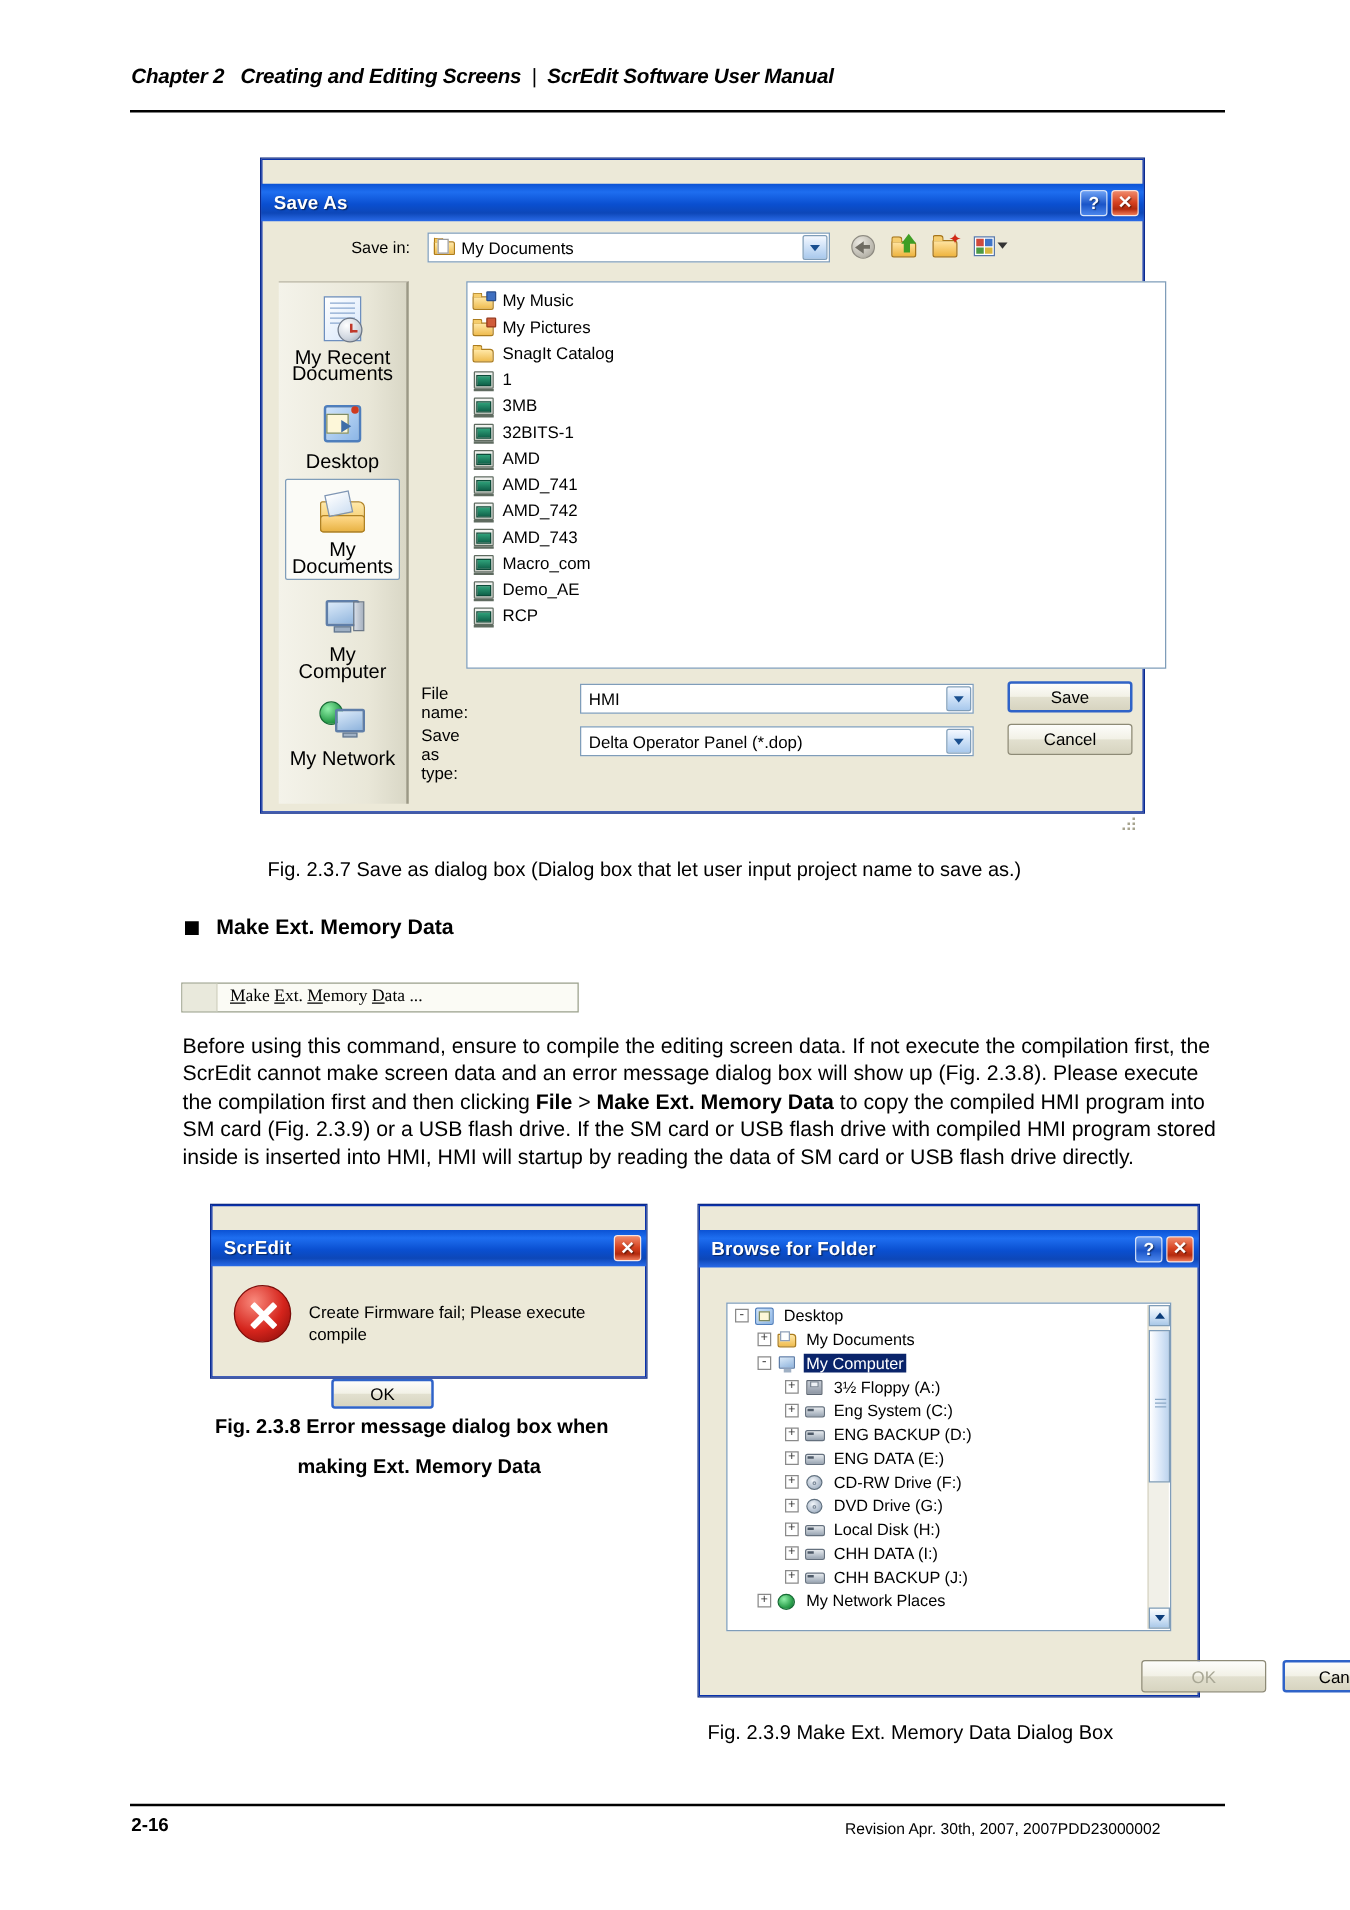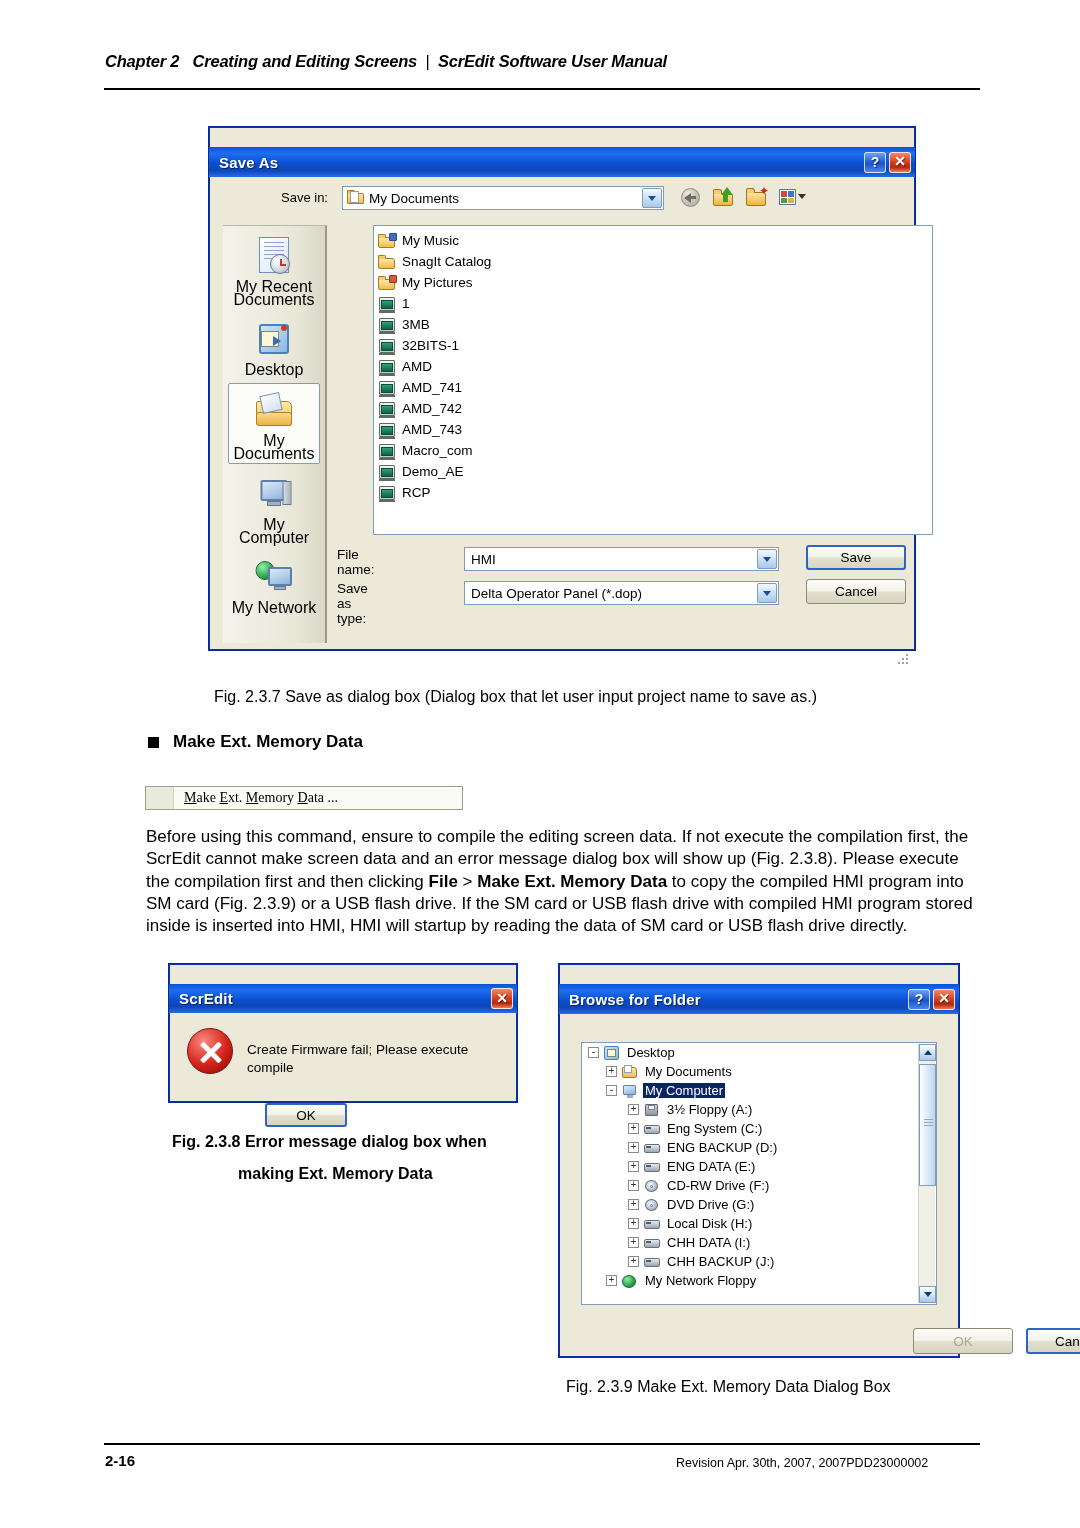--- a/index.html
+++ b/index.html
@@ -502,30 +502,30 @@
             <i class="b"></i>
             <i class="t"></i>
             <i class="badge badge-music"></i>
           </span>
         <span>My Music</span>
       </div>
       <div class="frow">
         <span class="fico ico-folder">
             <i class="b"></i>
             <i class="t"></i>
-          </span>
-        <span>SnagIt Catalog</span>
+            <i class="badge badge-pic"></i>
+          </span>
+        <span>My Pictures</span>
       </div>
       <div class="frow">
         <span class="fico ico-folder">
             <i class="b"></i>
             <i class="t"></i>
-            <i class="badge badge-pic"></i>
-          </span>
-        <span>My Pictures</span>
+          </span>
+        <span>SnagIt Catalog</span>
       </div>
       <div class="frow">
         <span class="fico ico-file">
             <i class="o"></i>
             <i class="i"></i>
             <i class="u"></i>
           </span>
         <span>1</span>
       </div>
       <div class="frow">
@@ -797,21 +797,21 @@
             <i class="g"></i>
           </span>
         <span class="tlabel">CHH BACKUP (J:)</span>
       </div>
 
       <div class="tnode" style="padding-left:24px">
         <span class="exp">+</span>
         <span class="tico tic-net">
             <i class="g"></i>
           </span>
-        <span class="tlabel">My Network Floppy</span>
+        <span class="tlabel">My Network Places</span>
       </div>
 
       <div class="tree-scroll">
         <div class="sb-btn sb-up">
             <i></i>
           </div>
         <div class="sb-thumb">
             <span class="ridge"></span>
           </div>
         <div class="sb-btn sb-dn">

